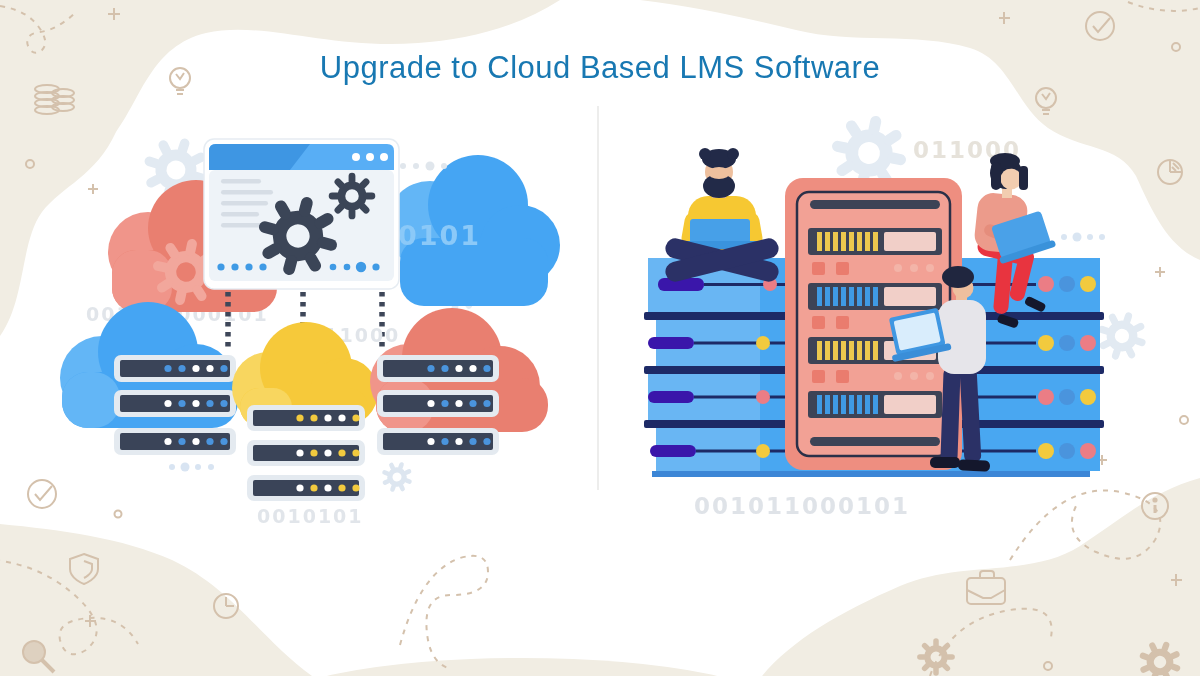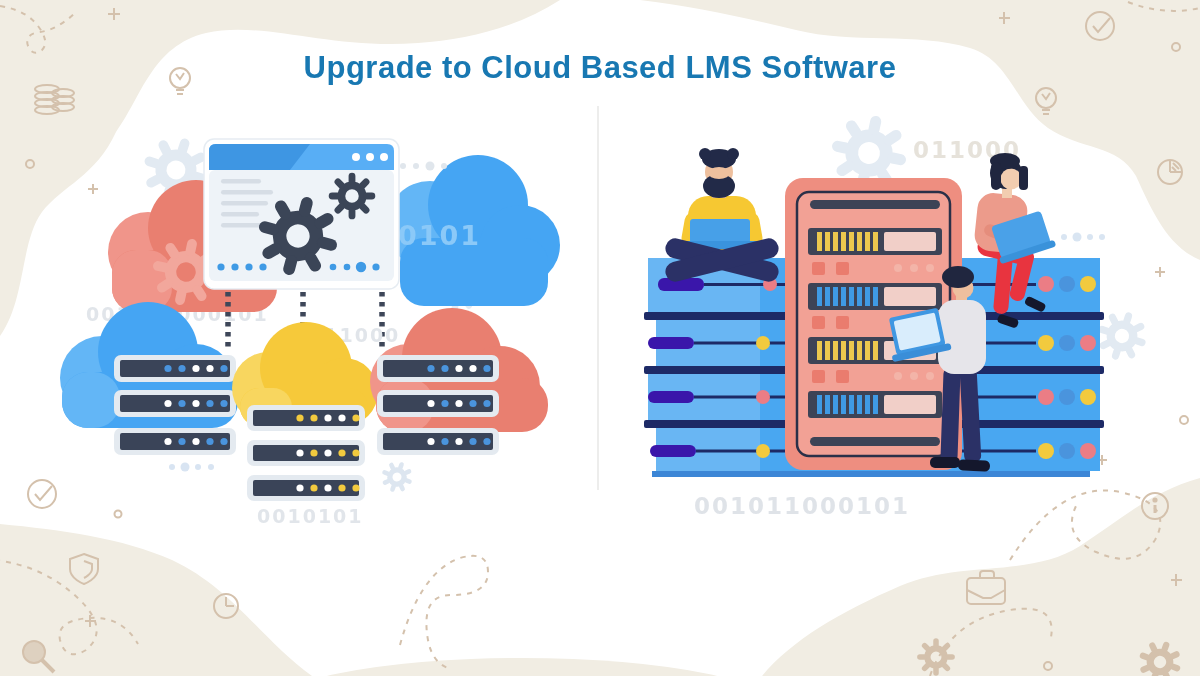--- a/index.html
+++ b/index.html
@@ -6,21 +6,21 @@
   #stage{
     position:relative;width:1200px;height:676px;overflow:hidden;
     background:#ffffff;font-family:"Liberation Sans",sans-serif;
   }
   #bg-decor,#left-art,#right-art{position:absolute;}
   #bg-decor{left:0;top:0;}
   #left-art{left:40px;top:115px;}
   #right-art{left:620px;top:115px;}
   .page-title{
     position:absolute;top:50px;left:50%;transform:translateX(-50%);
-    margin:0;font-size:31px;font-weight:700;letter-spacing:.5px;
+    margin:0;font-size:31px;font-weight:400;letter-spacing:.5px;
     color:#1878b2;white-space:nowrap;
   }
   .divider{
     position:absolute;left:597px;top:106px;width:2px;height:384px;
     background:#ededec;
   }
   svg text.bin{
     font-family:"DejaVu Sans","Liberation Sans",sans-serif;
     font-weight:600;letter-spacing:2px;
   }

